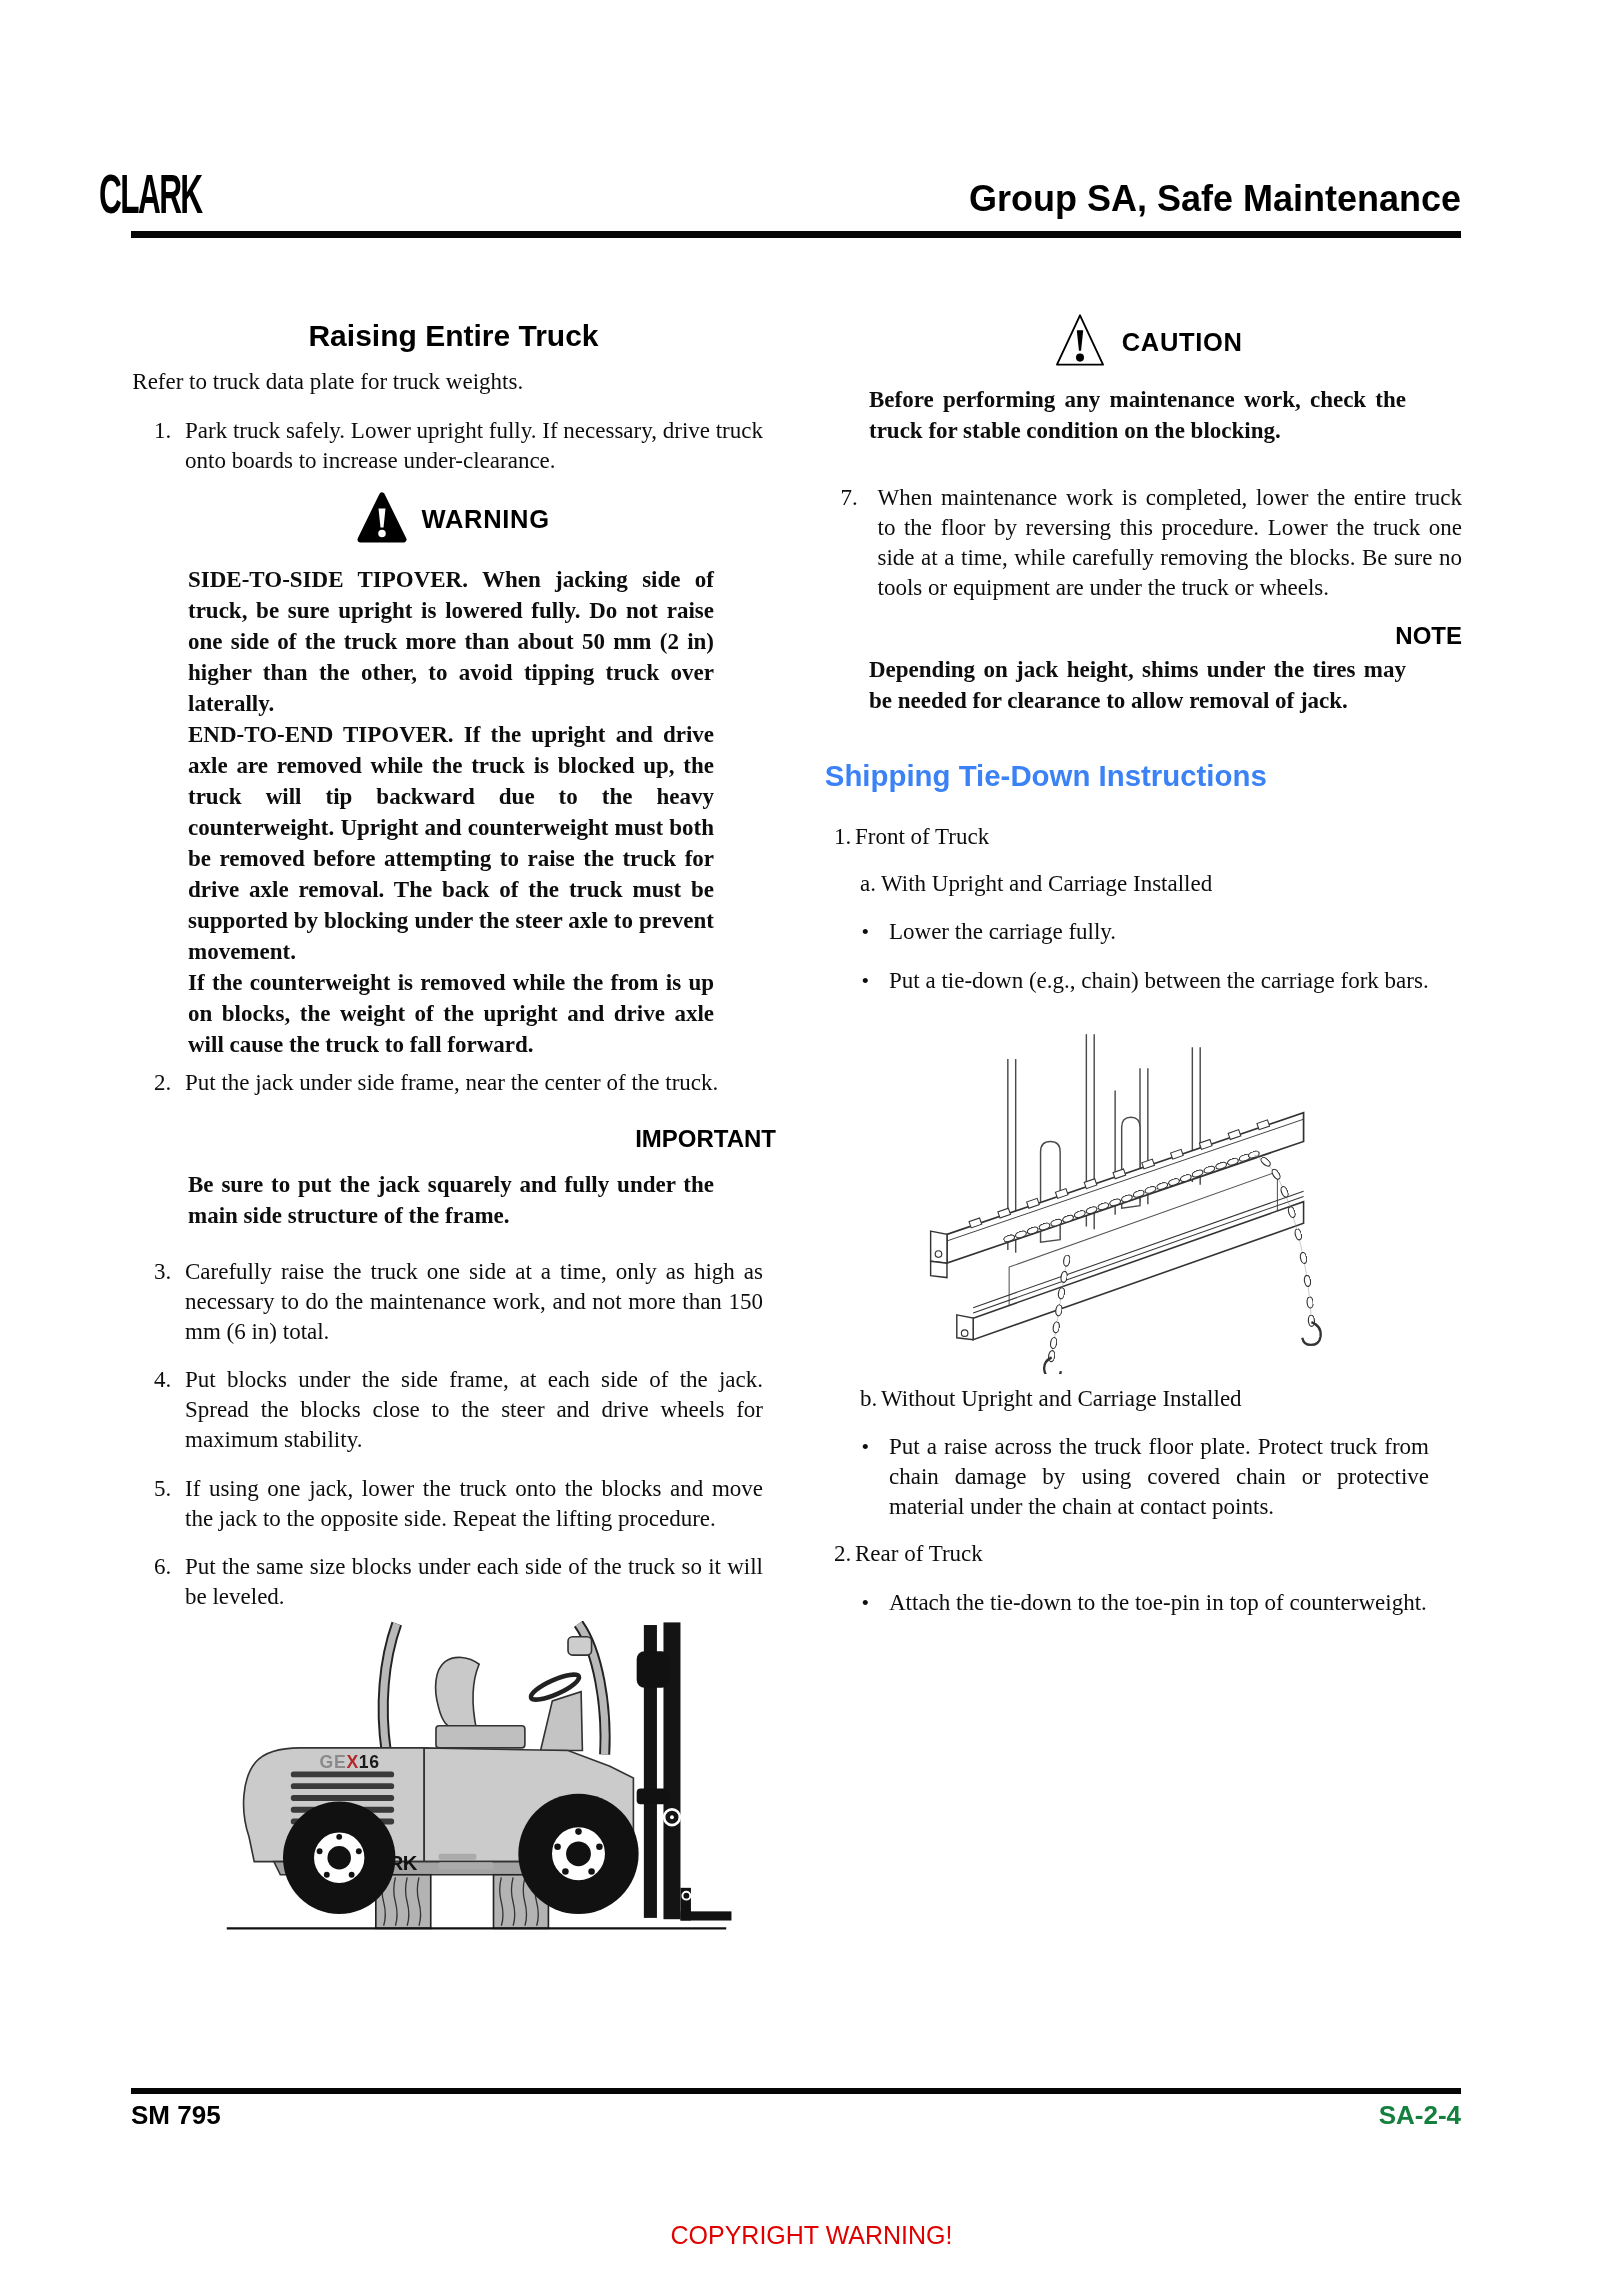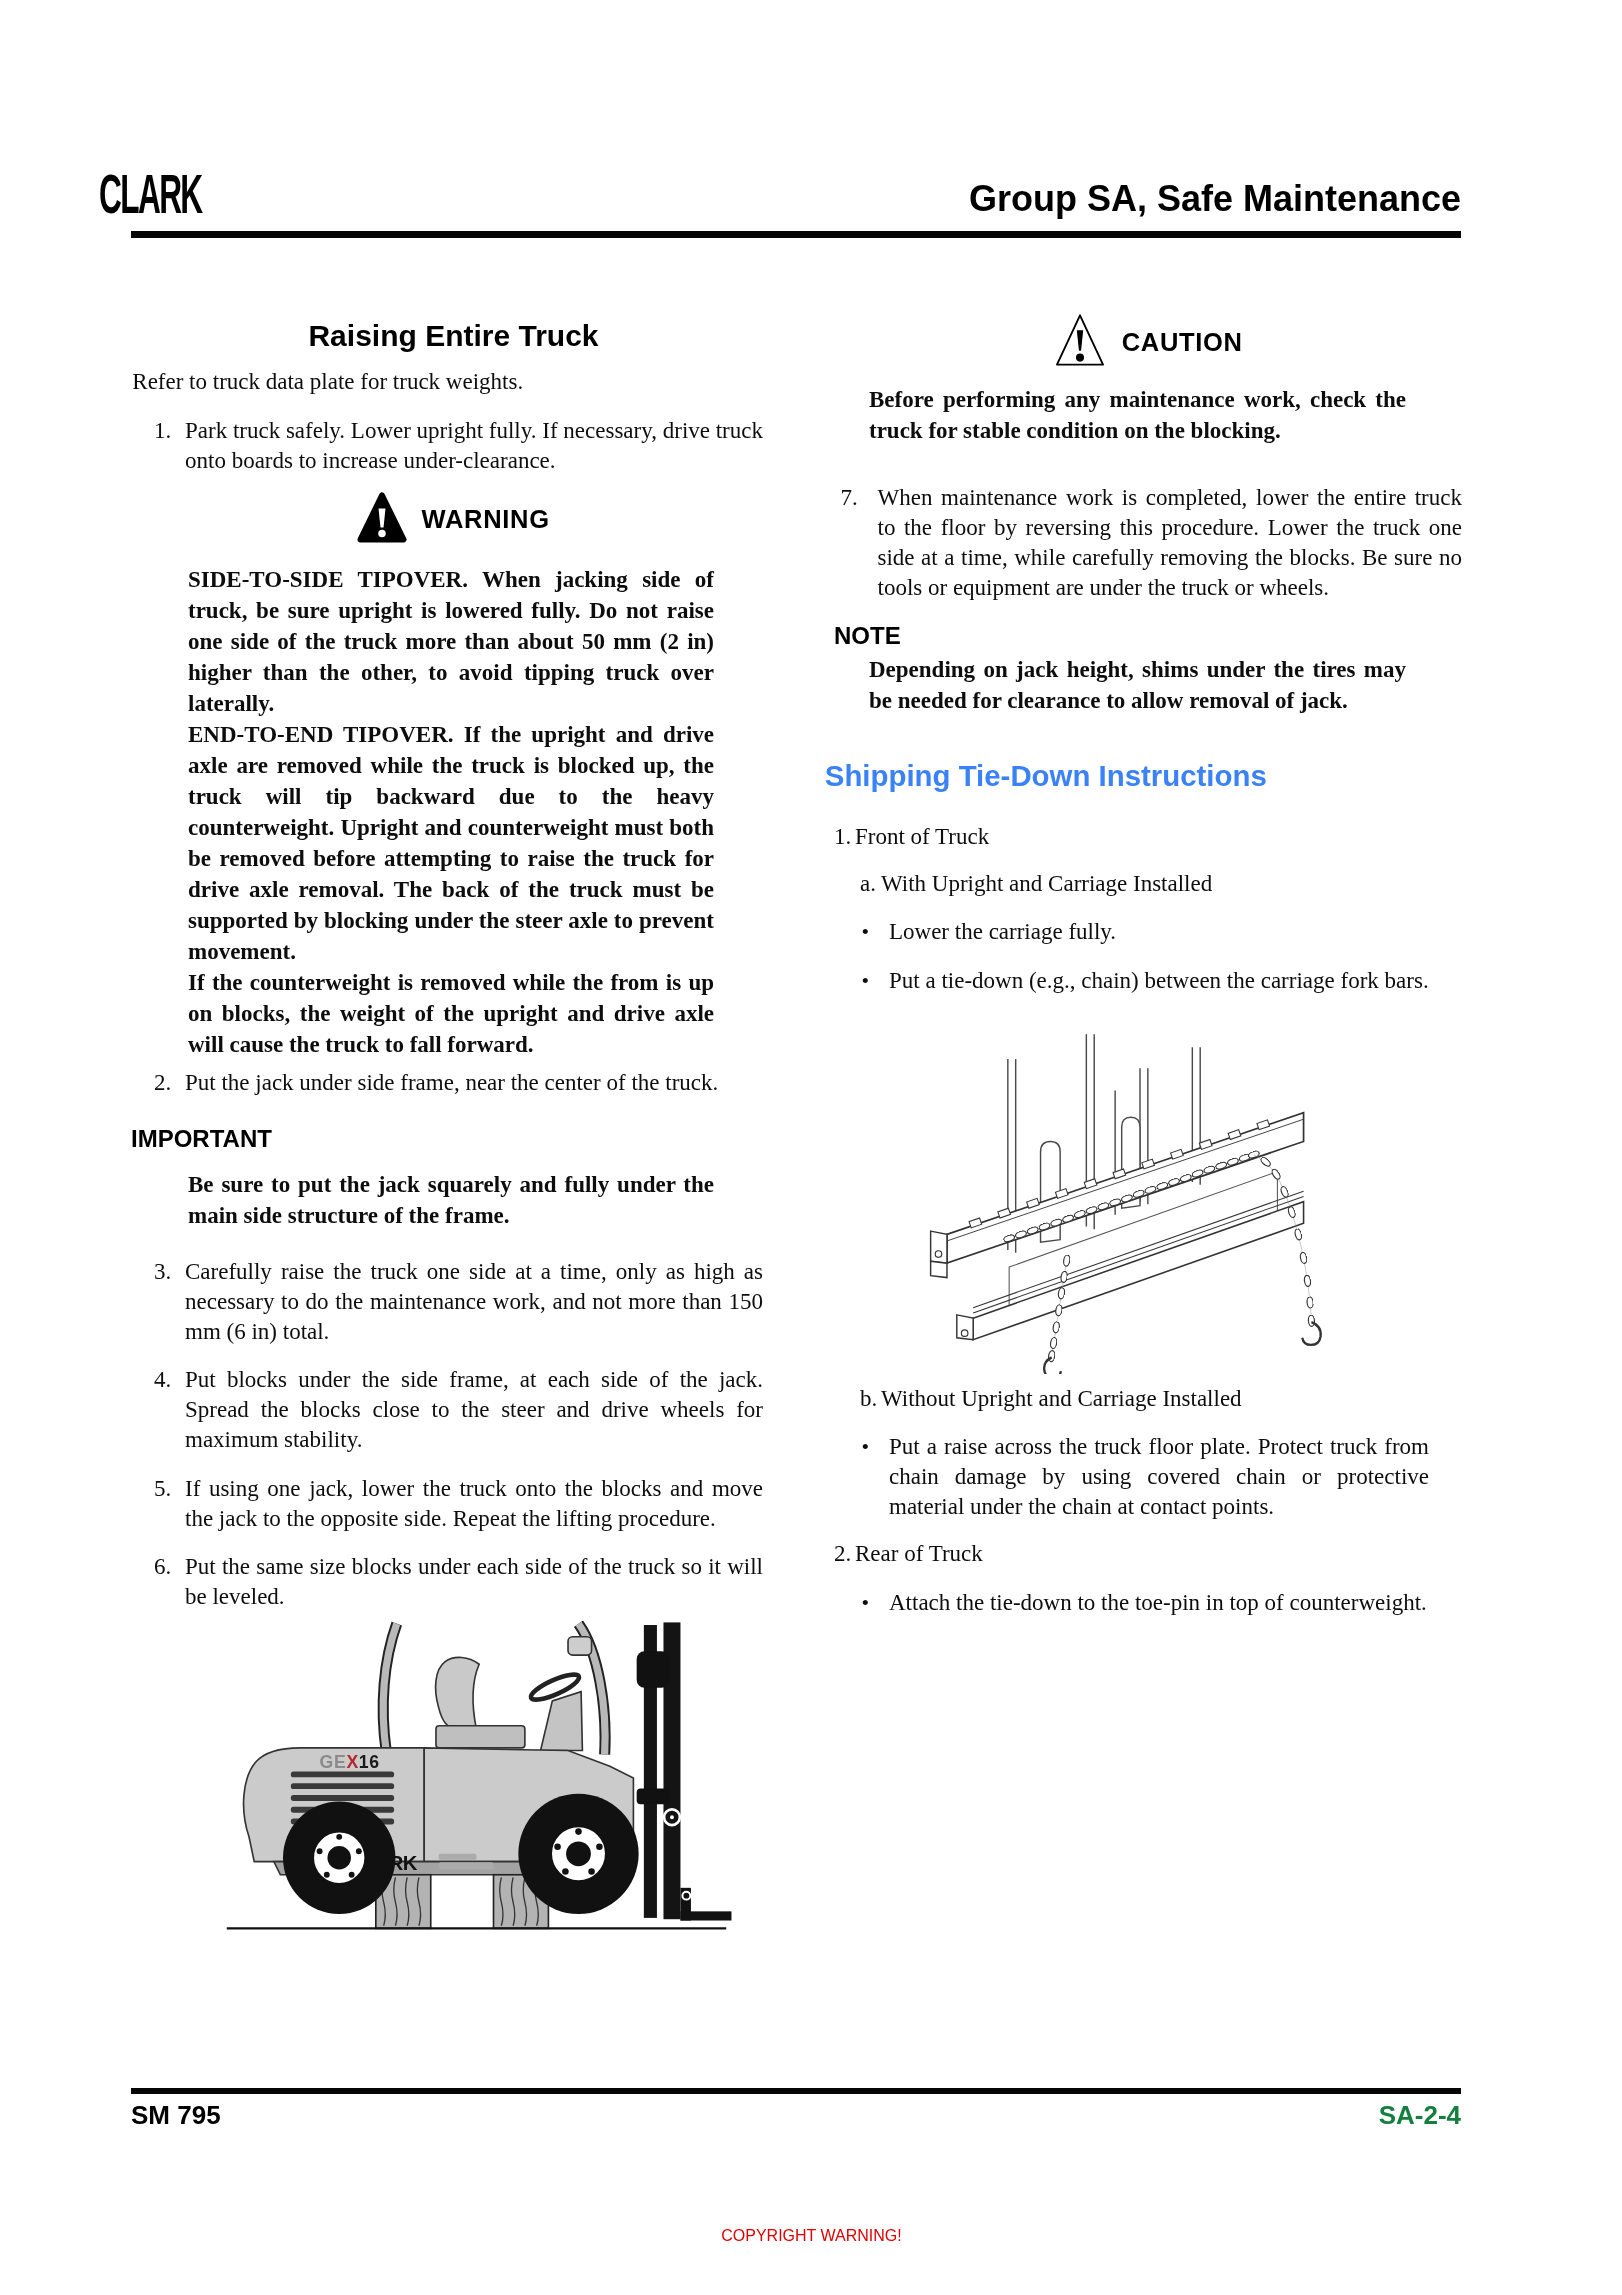--- a/index.html
+++ b/index.html
@@ -37,21 +37,21 @@
   .step .txt{flex:1;font-size:23px;line-height:30px;text-align:justify;}
   .sign-header{display:flex;justify-content:center;align-items:center;gap:14.4px;}
   .sign-header .sign-label{
     font-family:"Liberation Sans",sans-serif;font-weight:bold;font-size:25.5px;color:#000;letter-spacing:0.7px;
   }
   .warn-sign{margin-top:15.7px;}
   .warn-block{margin:15.7px 62px 0 57px;}
   .warn-block p{margin:0;font-size:23px;line-height:31px;font-weight:bold;text-align:justify;}
   .step2{margin-top:7.9px;}
   .center-label{
-    margin-top:27.5px;text-align:left;
+    margin-top:27.5px;text-align:right;
     font-family:"Liberation Sans",sans-serif;font-weight:bold;font-size:24px;color:#000;
   }
   .inset-bold{margin:15.7px 62px 0 57px;font-size:23px;line-height:31px;font-weight:bold;text-align:justify;}
   .fork-illo{margin:9.2px 0 0 84px;width:523px;height:314px;}
   
   .caution-sign{margin-top:13px;text-align:right;}
   .caution-text{margin:10.5px 56px 0 35px;font-size:23px;line-height:31px;font-weight:bold;text-align:justify;}
   .step7{display:flex;margin:37px 0 0 6.5px;}
   .step7 .num{flex:0 0 37px;font-size:23px;line-height:30px;}
   .step7 .txt{flex:1;font-size:23px;line-height:30px;text-align:justify;}
@@ -70,21 +70,21 @@
   .bullet{display:flex;margin:18.3px 33px 0 27.5px;}
   .bullet .bdot{flex:0 0 27.5px;font-size:21.6px;line-height:30px;}
   .bullet .btxt{flex:1;font-size:23px;line-height:30px;text-align:justify;}
   .carriage-illo{margin:34px 0 0 77px;width:458px;height:344px;}
   .after-illo{margin-top:10.5px;}
   
   .footer-left{left:131px;top:2100px;font-family:"Liberation Sans",sans-serif;font-weight:bold;font-size:26px;color:#000;}
   .footer-right{right:162px;top:2100px;font-family:"Liberation Sans",sans-serif;font-weight:bold;font-size:26px;color:#15803d;}
   .copyright{
     left:0;top:2220px;width:1623px;text-align:center;
-    font-family:"Liberation Sans",sans-serif;font-size:16px;line-height:31px;color:#e00000;
+    font-family:"Liberation Sans",sans-serif;font-size:25px;line-height:31px;color:#e00000;
   }
   svg text{font-family:"Liberation Sans",sans-serif;}
 </style>
 </head>
 <body>
 
 <div class="abs brand">CLARK</div>
 <div class="abs header-title">Group SA, Safe Maintenance</div>
 <div class="abs rule top"></div>
 

